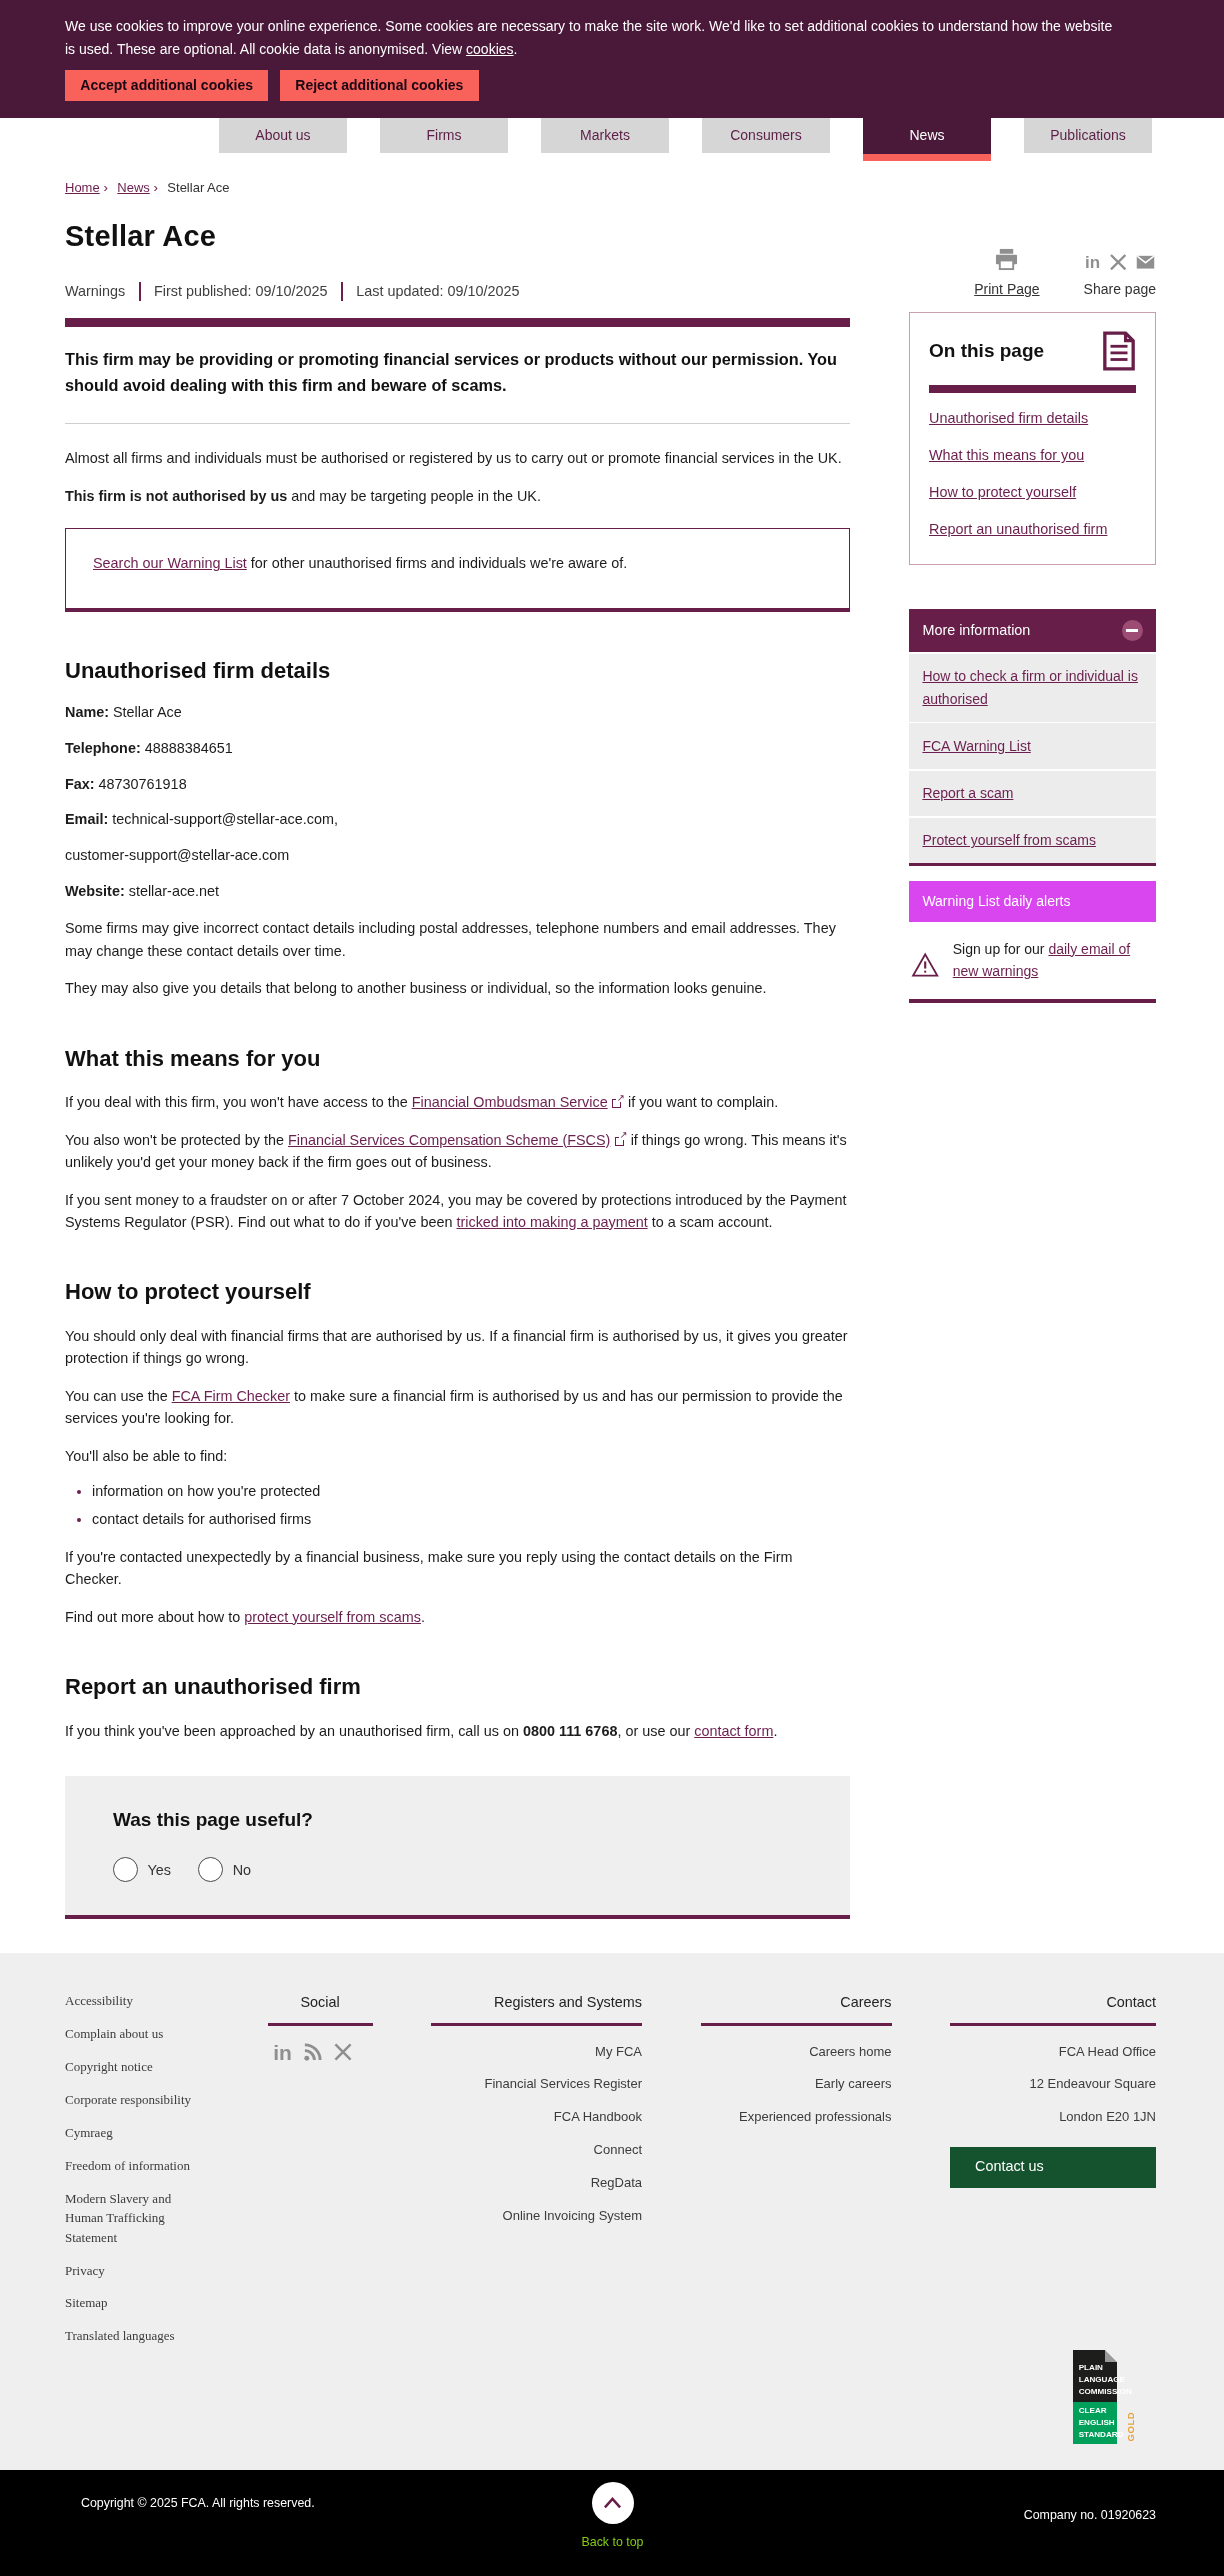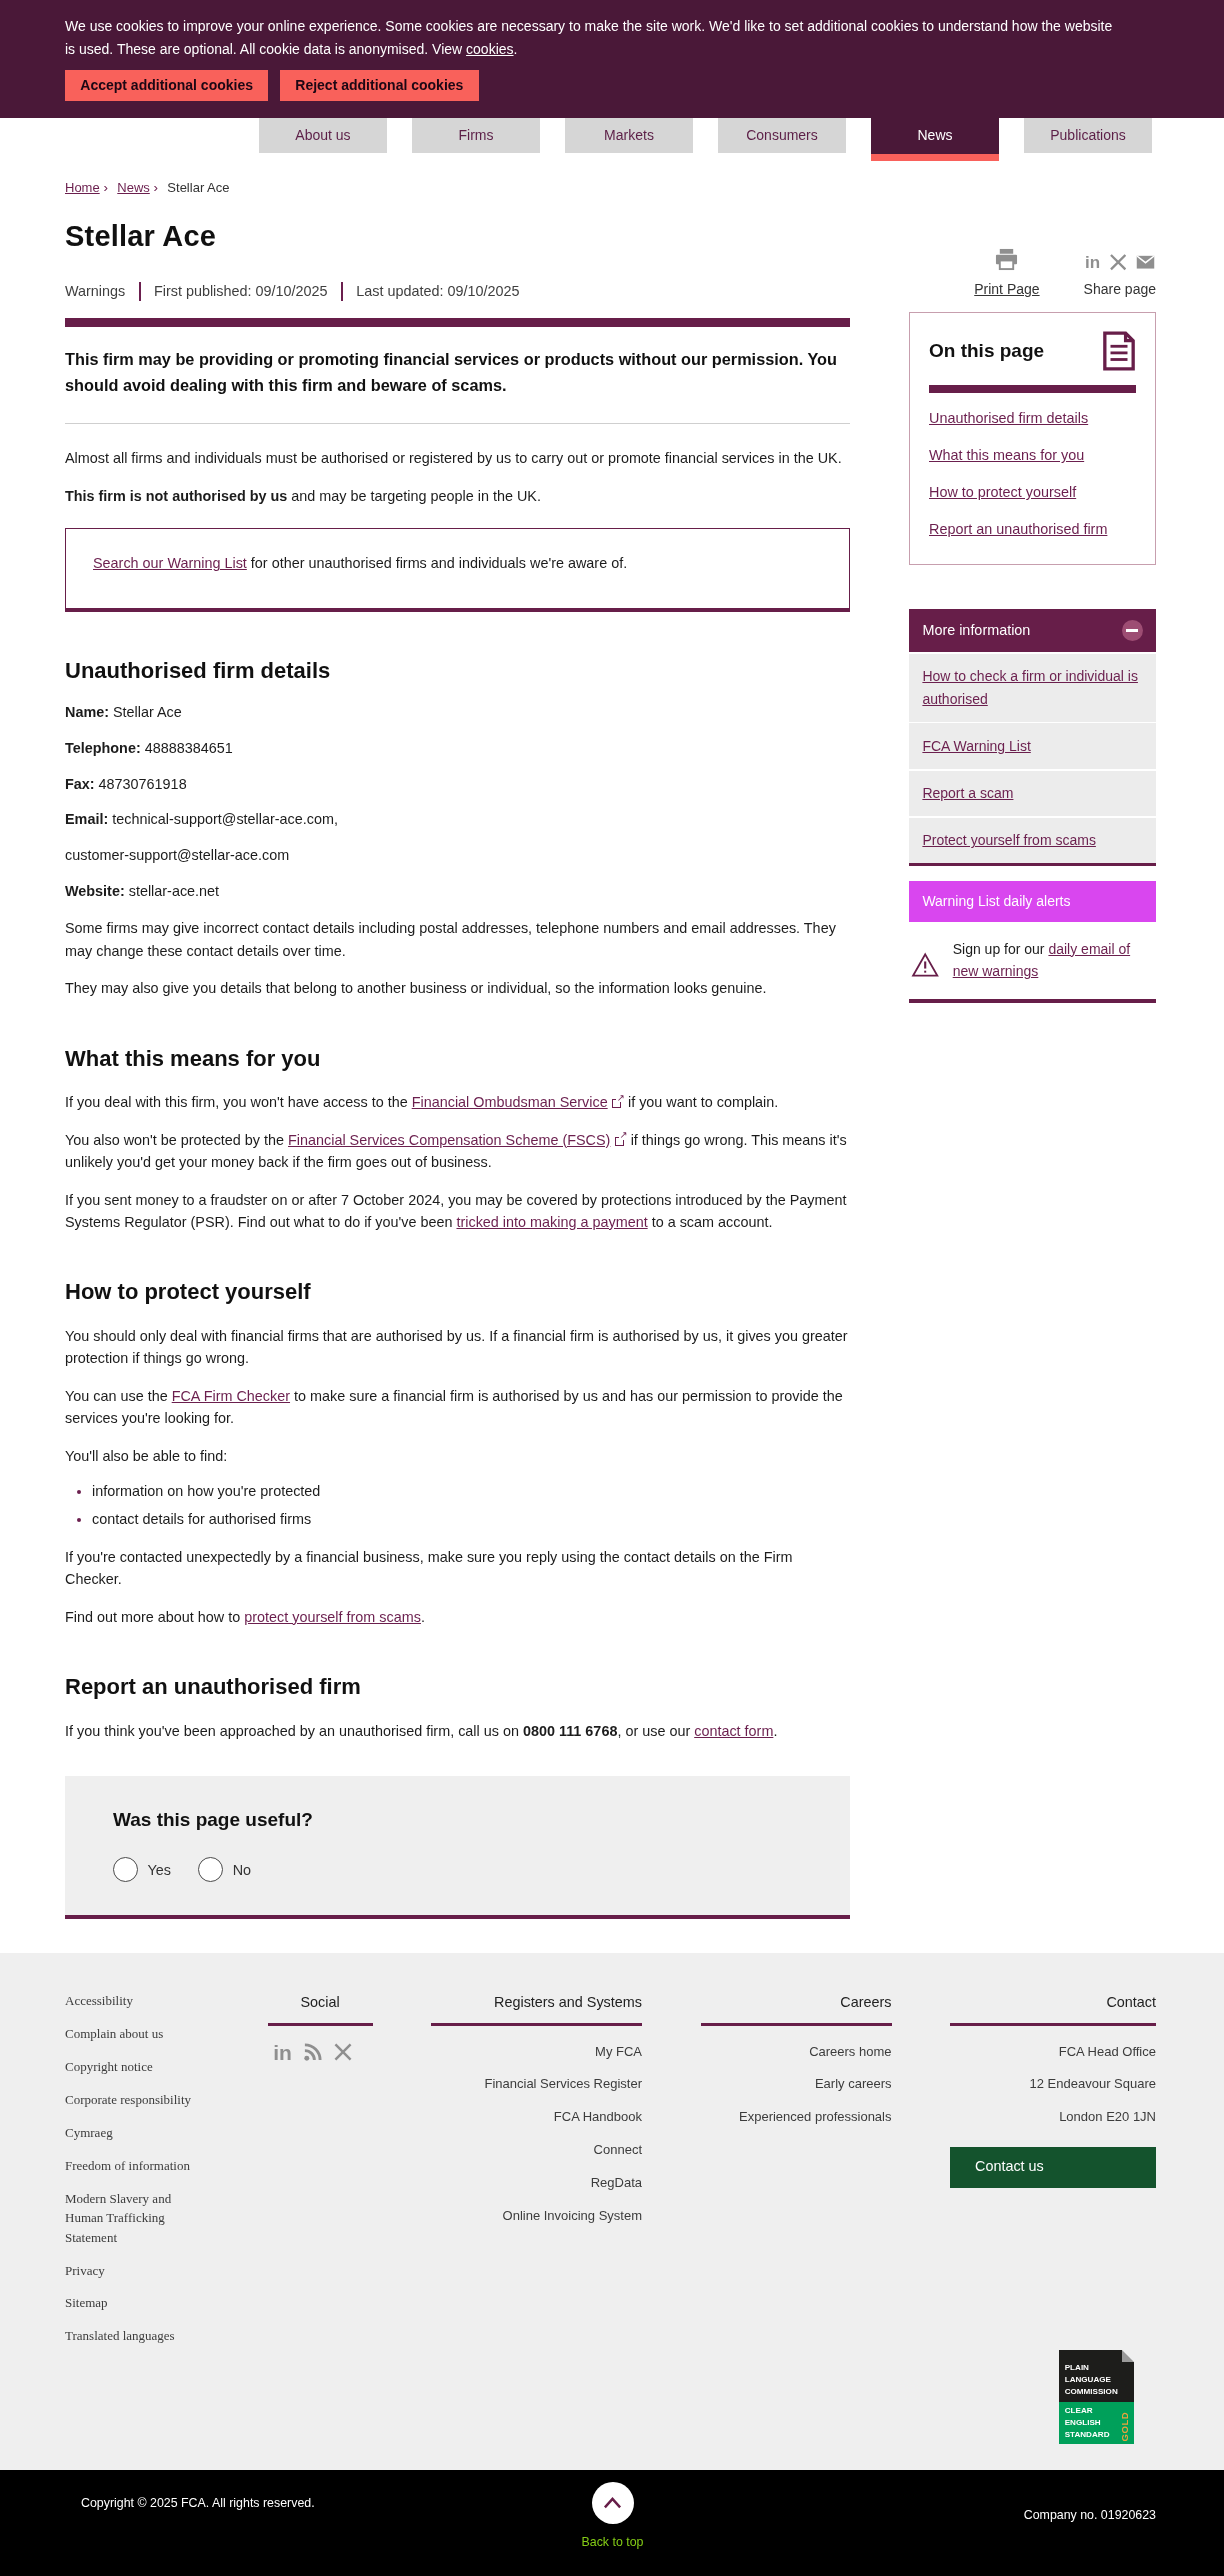--- a/index.html
+++ b/index.html
@@ -21,21 +21,21 @@
   .cookie-buttons { margin-top:9.6px; }
   .cookie-btn {
     display:inline-block; background:#f9615b; color:#1d0714;
     font-size:14px; font-weight:700; border:none; cursor:pointer;
     padding:7.7px 15.3px; margin-right:7.7px; font-family:"Liberation Sans", sans-serif;
   }
 
   
   .nav-row { height:43px; background:#fff; display:flex; justify-content:flex-end; padding-right:73px; }
   .tab {
-    height:35px; line-height:35px; min-width:128px; padding:0 13.4px; margin-left:25px;
+    height:35px; line-height:35px; min-width:128px; padding:0 13.4px; margin-left:33px;
     background:#d6d6d6; color:#5c1f47; font-size:14px; text-align:center; cursor:pointer;
   }
   .tab.active {
     background:#4a1838; color:#fff; border-bottom:7.7px solid #f9615b; height:43px;
   }
 
   
   .page-wrap { padding:0 69px 0 65px; }
   .columns { display:flex; }
   .main-col { width:785px; margin-right:59px; }
@@ -131,21 +131,21 @@
   .fcol-4 { width:191px; text-align:right; }
   .fcol-5 { width:206px; text-align:right; }
   .fcol-head { font-size:14.4px; color:#222; padding-bottom:9.6px; border-bottom:3.8px solid #671e49; margin-bottom:15.3px; }
   .fcol a { color:#3c3c3c; text-decoration:none; display:block; margin-bottom:13.4px; line-height:1.5; }
   .fcol-1 a { text-align:left;font-family:Liberation Serif, serif; }
   .social-icons { display:flex; gap:11.5px; justify-content:flex-start; padding-left:5.7px; align-items:center; }
   .contact-btn {
     display:inline-block; background:#14532d; color:#fff !important; text-decoration:none;
     padding:9.6px 25px; font-size:14.4px; margin-top:20px; text-align:left;
   }
-  .badge { position:absolute; right:91px; bottom:26px; width:75px; cursor:default; }
+  .badge { position:absolute; right:108px; bottom:26px; width:44px; cursor:default; }
   .badge-top { background:#1d1d1b; color:#fff; font-size:8.1px; font-weight:700; line-height:1.5; padding:11.5px 5.7px 3.8px 5.7px; position:relative; }
   .badge-top::after { content:""; position:absolute; top:0; right:0; border-style:solid; border-width:0 12.4px 12.4px 0; border-color:#efefef #efefef #9a9a9a #1d1d1b; }
   .badge-bottom { background:#00a05a; color:#fff; font-size:8.1px; font-weight:700; line-height:1.5; padding:2.9px 1.9px 2.9px 5.7px; display:flex; justify-content:space-between; }
   .badge-gold { color:#e8a33d; font-size:9.6px; font-weight:700; writing-mode:vertical-rl; transform:rotate(180deg); letter-spacing:0.5px; }
   .footer-bottom { position:absolute; left:0; right:0; bottom:-122px; height:122px; background:#000; color:#fff; }
   .site-footer { margin-bottom:122px; }
   .fb-left { position:absolute; left:65px; top:24px; font-size:12.4px;margin-left:16px; }
   .fb-right { position:absolute; right:69px; top:36px; font-size:12.4px; }
   .fb-center { position:absolute; left:50%; transform:translateX(-50%); top:11.5px; text-align:center; }
   .btt-circle { width:42px; height:42px; border-radius:50%; background:#fff; margin:0 auto; display:flex; align-items:center; justify-content:center; cursor:pointer; }

